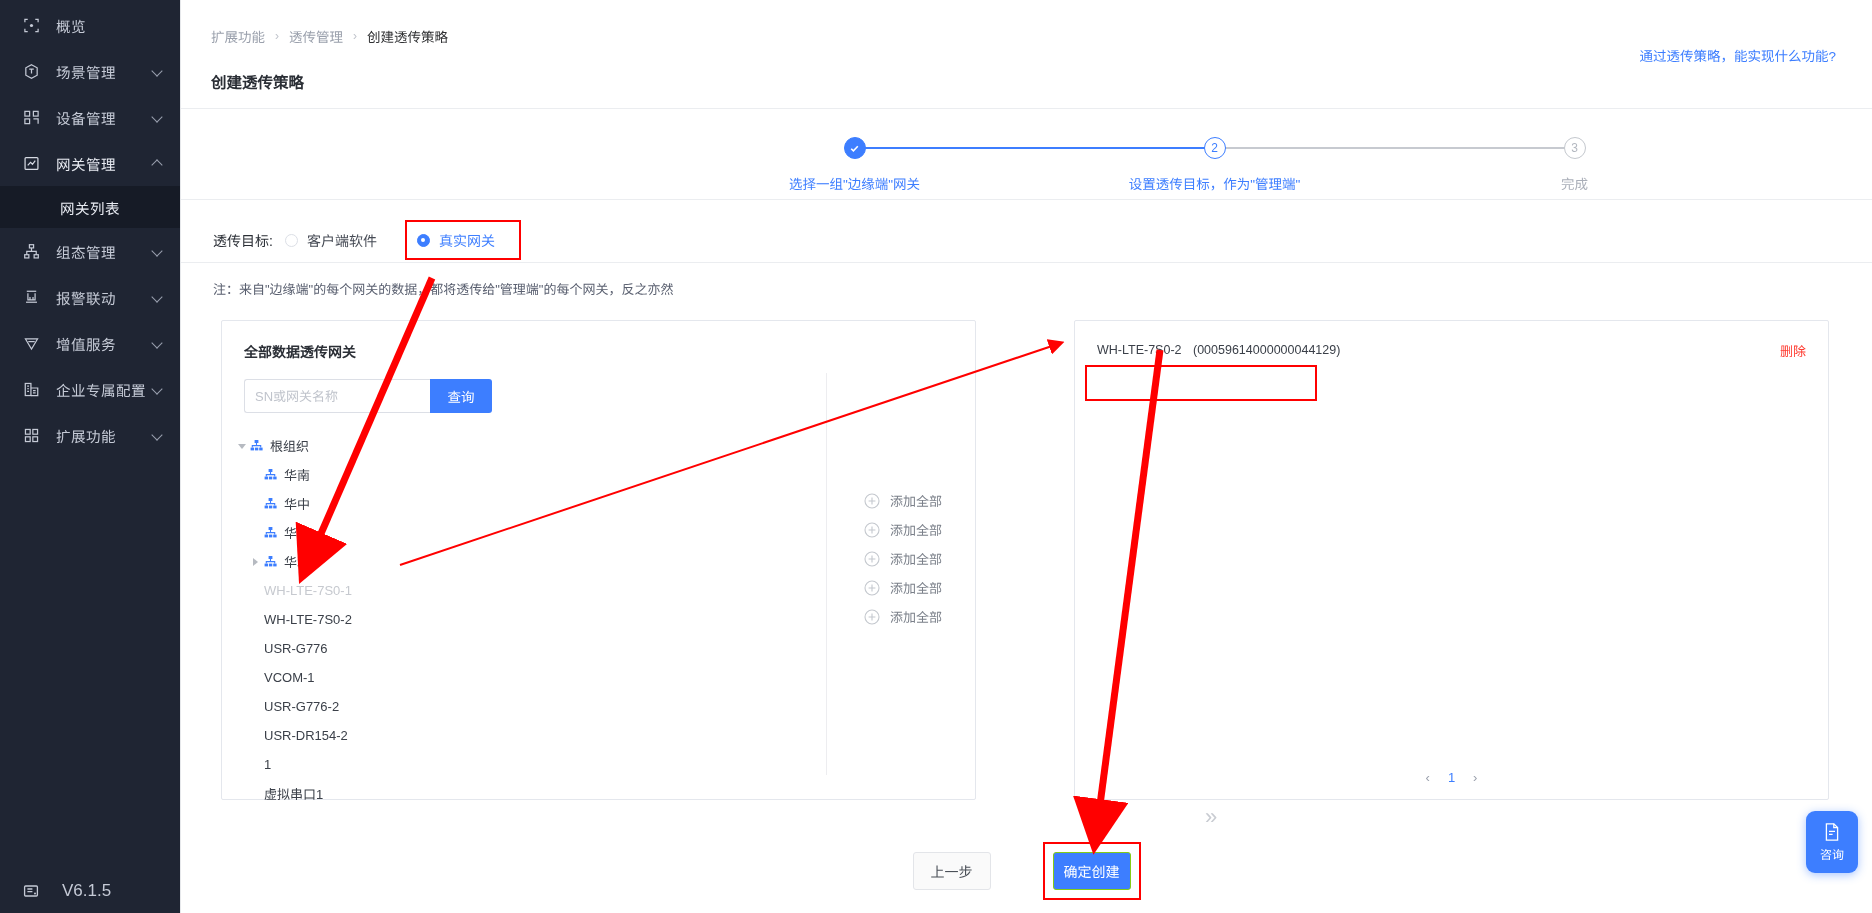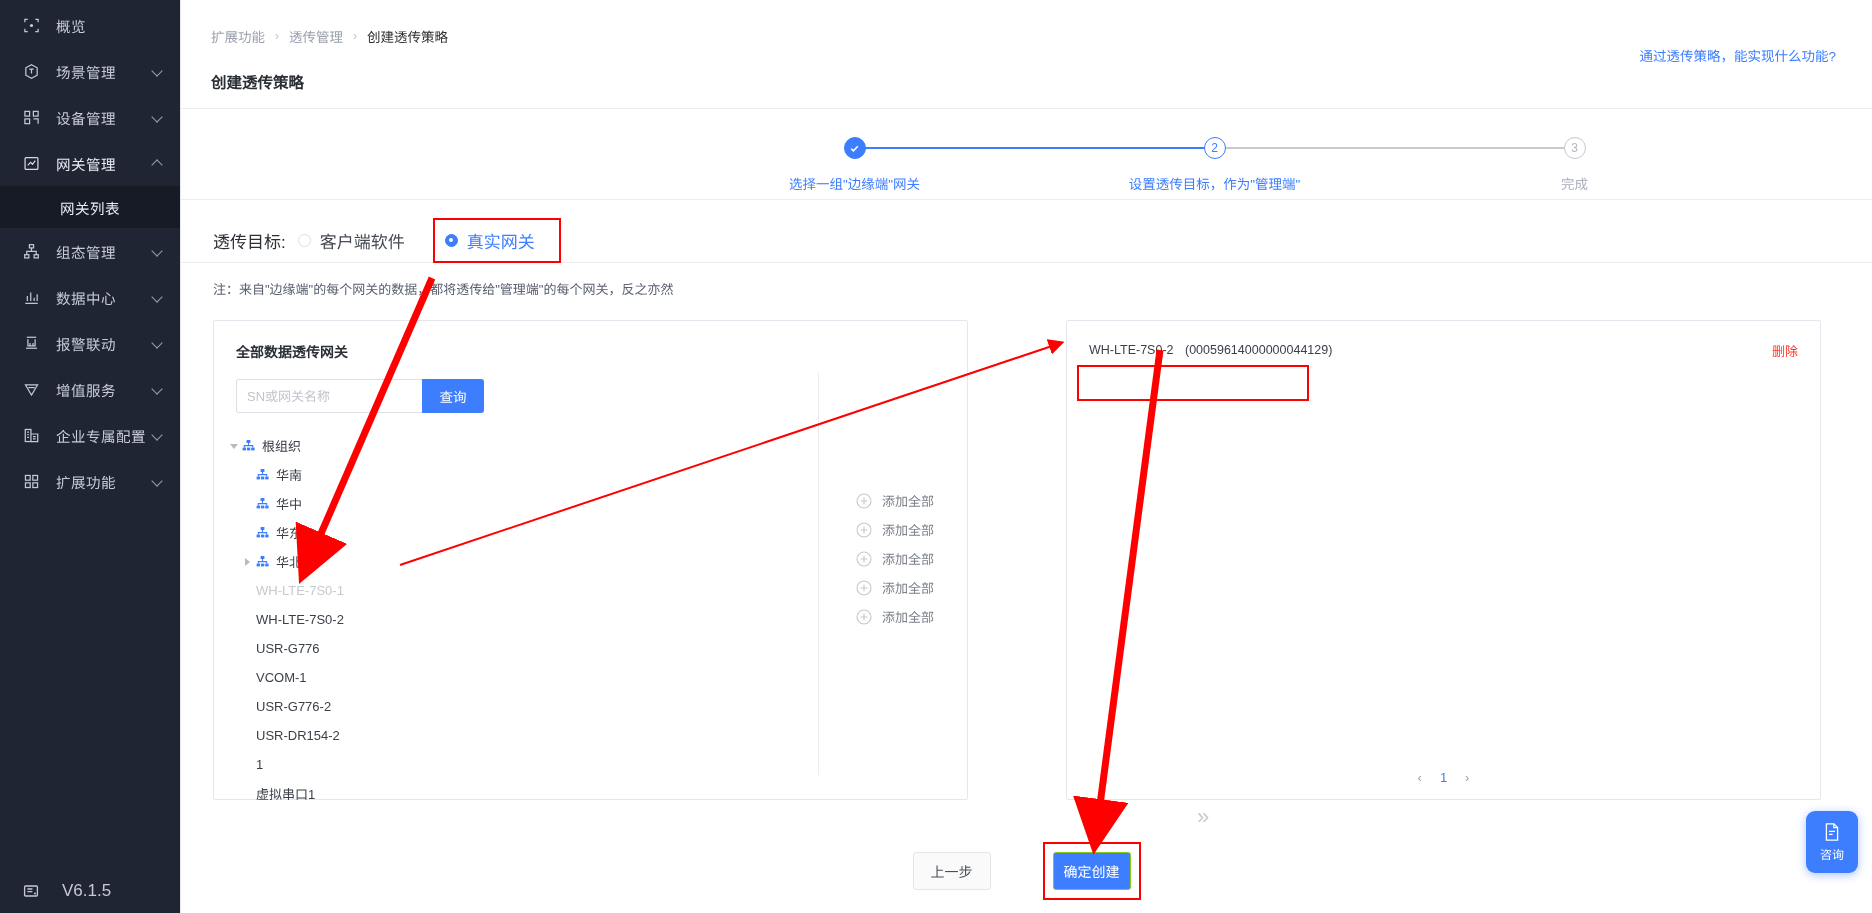--- a/index.html
+++ b/index.html
@@ -113,21 +113,21 @@
   }
   .step-label.on { color: #3d7eff; }
   .step-label.off { color: #a9aeb8; }
   .check-mark { width: 11px; height: 11px; display: block; }
 
   .steps-bottom-line { height: 1px; background: #ebedf0; }
 
   
   .target-row {
     display: flex; align-items: center;
-    padding: 22px 0 0 32px; font-size: 17px; color: #303133;
+    padding: 22px 0 0 32px; font-size: 14px; color: #303133;
     height: 58px;
   }
   .target-label { margin-right: 12px; color: #2b2f36; }
   .radio-opt { display: flex; align-items: center; margin-right: 8px; cursor: pointer; }
   .radio-dot {
     width: 13px; height: 13px; border-radius: 50%;
     border: 1px solid #dcdfe6; background: #fff; margin-right: 9px;
     display: inline-block; position: relative; flex: 0 0 13px;
   }
   .radio-opt.checked .radio-dot { border-color: #3d7eff; background: #3d7eff; }
@@ -143,20 +143,21 @@
   }
   .note-divider { height: 1px; background: #ebedf0; margin-top: 4px; }
   .note-text {
     padding: 16px 0 0 32px; font-size: 13px; color: #5a6070;
   }
 
   
   .panels {
     display: flex; padding: 22px 42px 0 32px; gap: 0;
     position: relative;
+    margin-left: 8px;
   }
   .panel {
     border: 1px solid #e4e7ed; border-radius: 2px; background: #fff;
     position: relative;
   }
   .panel-left { width: 755px; height: 480px; }
   .panel-right { width: 755px; height: 480px; margin-left: 98px; }
   .panel-title {
     font-size: 14px; font-weight: bold; color: #2b2f36;
     padding: 20px 0 0 22px;
@@ -332,30 +333,20 @@
             <rect x="6.8" y="1.8" width="4.4" height="3.4"></rect>
             <rect x="1.8" y="12.4" width="4.4" height="3.4"></rect>
             <rect x="11.8" y="12.4" width="4.4" height="3.4"></rect>
             <path d="M9 5.2v3.6M4 12.4V8.8h10v3.6"></path>
           </svg>
         </span>
         <span class="nav-label">组态管理</span>
         <span class="chev"></span>
       </div>
 
-      <div class="nav-item">
-        <span class="ico">
-          <svg viewBox="0 0 18 18" fill="none" stroke="#c5cad6" stroke-width="1.3">
-            <path d="M2.4 15.2h13.2"></path>
-            <path d="M4.6 12.6V7.4M8.2 12.6V3.6M11.8 12.6V9.2M15 12.6V5.6"></path>
-          </svg>
-        </span>
-        <span class="nav-label">数据中心</span>
-        <span class="chev"></span>
-      </div>
 
       <div class="nav-item">
         <span class="ico">
           <svg viewBox="0 0 18 18" fill="none" stroke="#c5cad6" stroke-width="1.3">
             <path d="M4 2.4h10"></path>
             <path d="M5.2 4.4v7.2h7.6V4.4"></path>
             <path d="M3.2 14h11.6"></path>
             <path d="M7.4 11.6V8.4M10.6 11.6V8.4"></path>
           </svg>
         </span>

